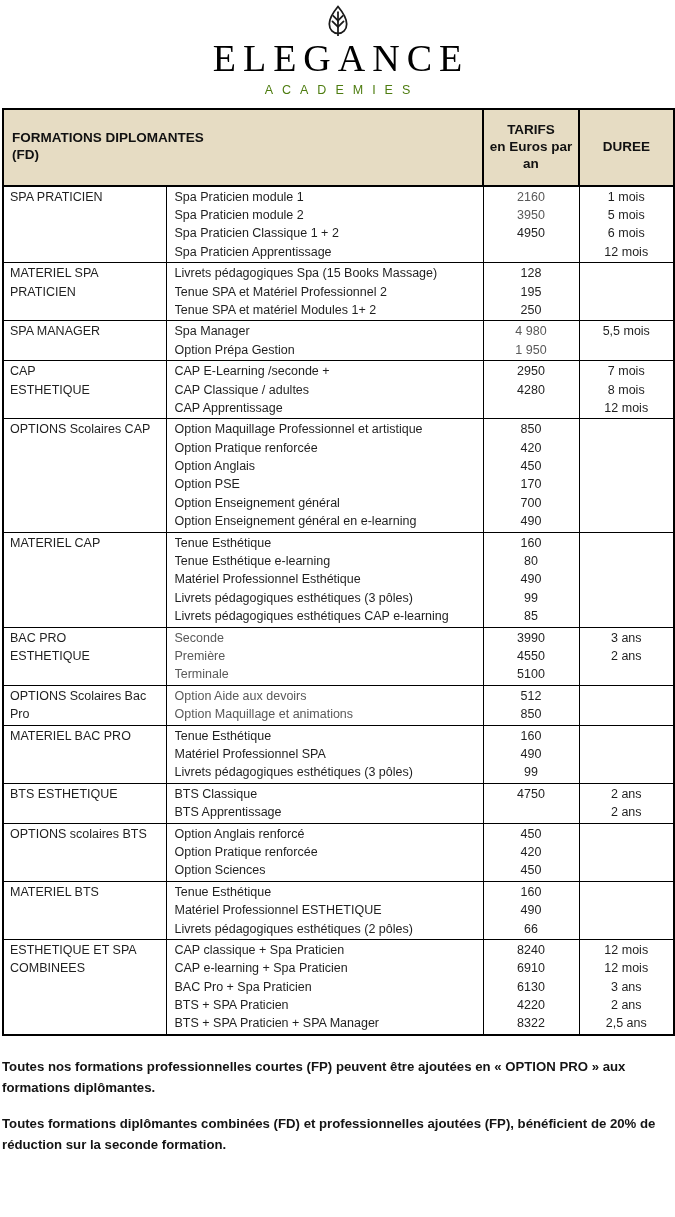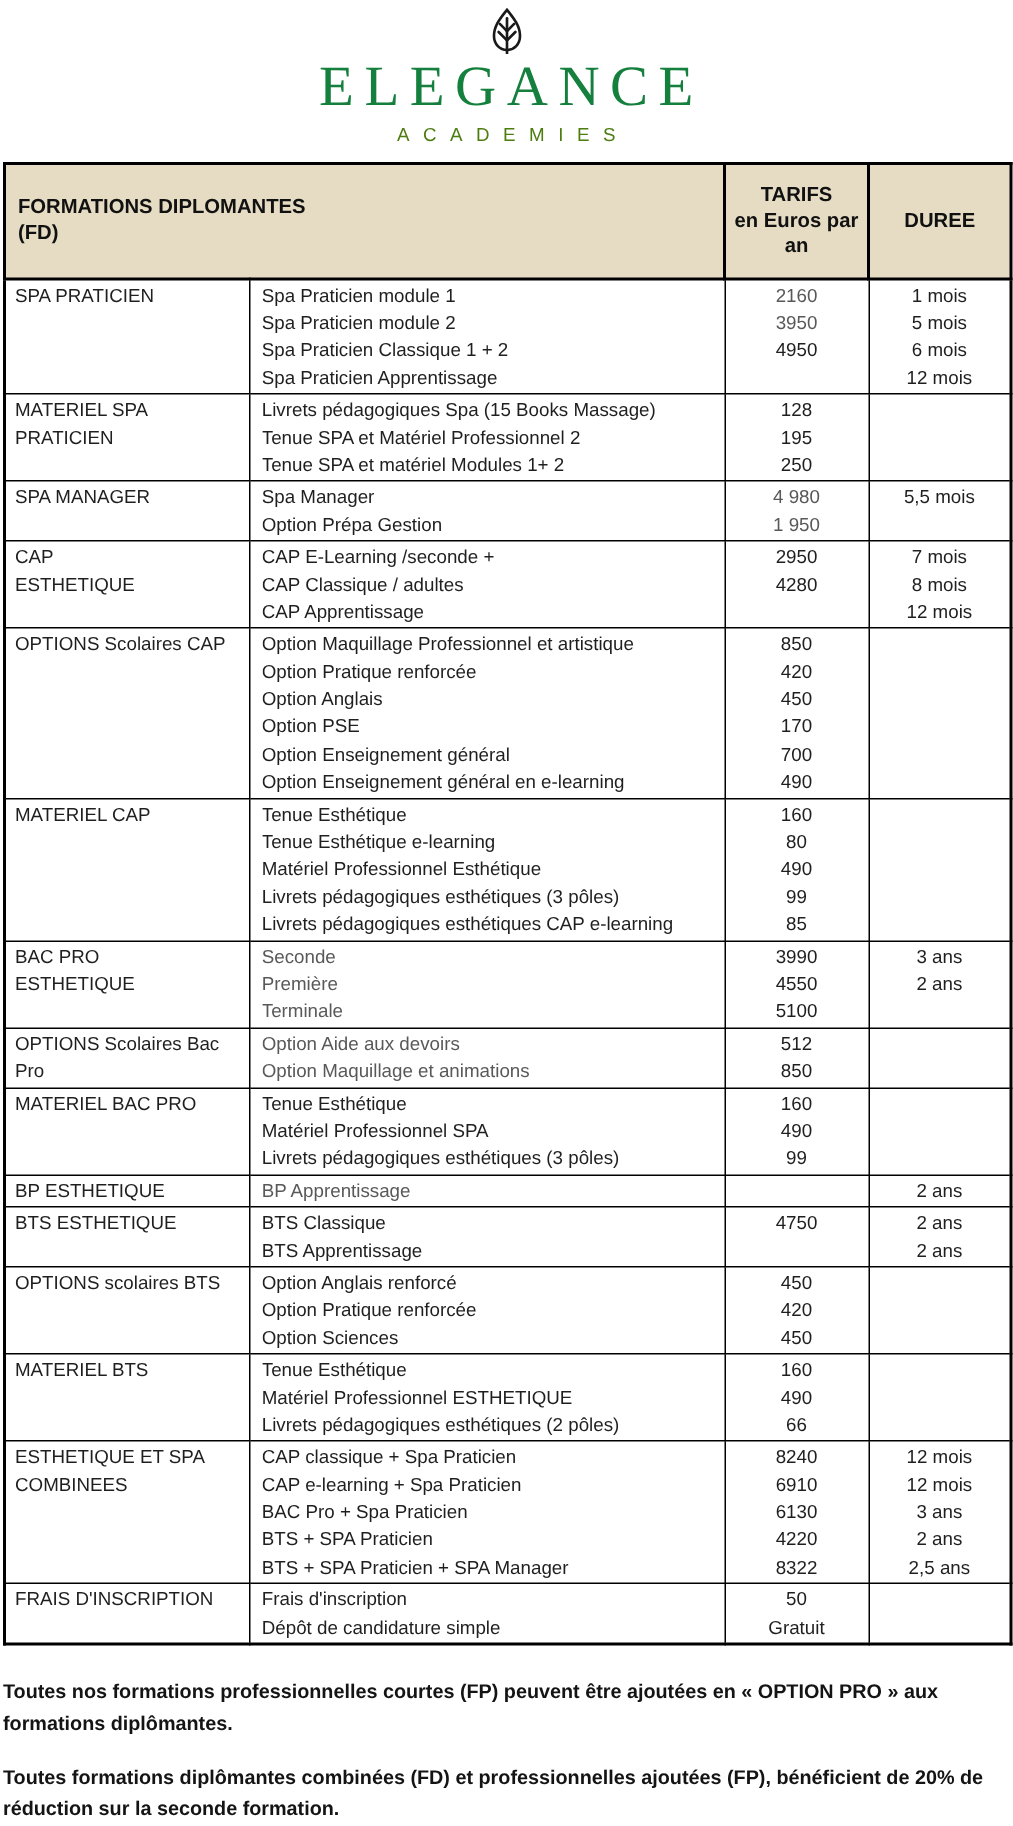--- a/index.html
+++ b/index.html
@@ -9,21 +9,21 @@
     font-family: "Liberation Sans", sans-serif;
     color: #1f1f1f;
     overflow: hidden;
   }
 
   
   .logo { text-align: center; padding-top: 5px; height: 102px; }
   .logo-icon { display: block; margin: 0 auto 2px auto; }
   .logo-brand {
     font-family: "Liberation Serif", serif;
-    font-size: 38px; font-weight: 400; color: #15803d;
+    font-size: 38px; font-weight: 400; color: #000000;
     letter-spacing: 7px; margin-left: 7px; line-height: 1.1;
   }
   .logo-sub {
     font-family: "Liberation Sans", sans-serif;
     font-size: 12.5px; color: #4d7c0f;
     letter-spacing: 9px; margin-left: 9px; margin-top: 3px;
   }
 
   
   table.price-table {
@@ -269,32 +269,20 @@
           <div class="line">490</div>
           <div class="line">99</div>
         </td>
         <td class="durs">
           <div class="line">&nbsp;</div>
           <div class="line">&nbsp;</div>
           <div class="line">&nbsp;</div>
         </td>
       </tr>
       <tr>
-        <td class="cat">BP ESTHETIQUE</td>
-        <td class="items">
-          <div class="line muted">BP Apprentissage</div>
-        </td>
-        <td class="prices">
-          <div class="line">&nbsp;</div>
-        </td>
-        <td class="durs">
-          <div class="line">2 ans</div>
-        </td>
-      </tr>
-      <tr>
         <td class="cat">BTS ESTHETIQUE</td>
         <td class="items">
           <div class="line">BTS Classique</div>
           <div class="line">BTS Apprentissage</div>
         </td>
         <td class="prices">
           <div class="line">4750</div>
           <div class="line">&nbsp;</div>
         </td>
         <td class="durs">
@@ -356,34 +344,19 @@
           <div class="line">8322</div>
         </td>
         <td class="durs">
           <div class="line">12 mois</div>
           <div class="line">12 mois</div>
           <div class="line">3 ans</div>
           <div class="line">2 ans</div>
           <div class="line">2,5 ans</div>
         </td>
       </tr>
-      <tr>
-        <td class="cat">FRAIS D'INSCRIPTION</td>
-        <td class="items">
-          <div class="line">Frais d'inscription</div>
-          <div class="line">Dépôt de candidature simple</div>
-        </td>
-        <td class="prices">
-          <div class="line">50</div>
-          <div class="line">Gratuit</div>
-        </td>
-        <td class="durs">
-          <div class="line">&nbsp;</div>
-          <div class="line">&nbsp;</div>
-        </td>
-      </tr>
     </tbody>
 </table>
 
 <section class="notes">
   <p>Toutes nos formations professionnelles courtes (FP) peuvent être ajoutées en « OPTION PRO » aux formations diplômantes.</p>
   <p>Toutes formations diplômantes combinées (FD) et professionnelles ajoutées (FP), bénéficient de 20% de réduction sur la seconde formation.</p>
 </section>
 
 </body></html>

